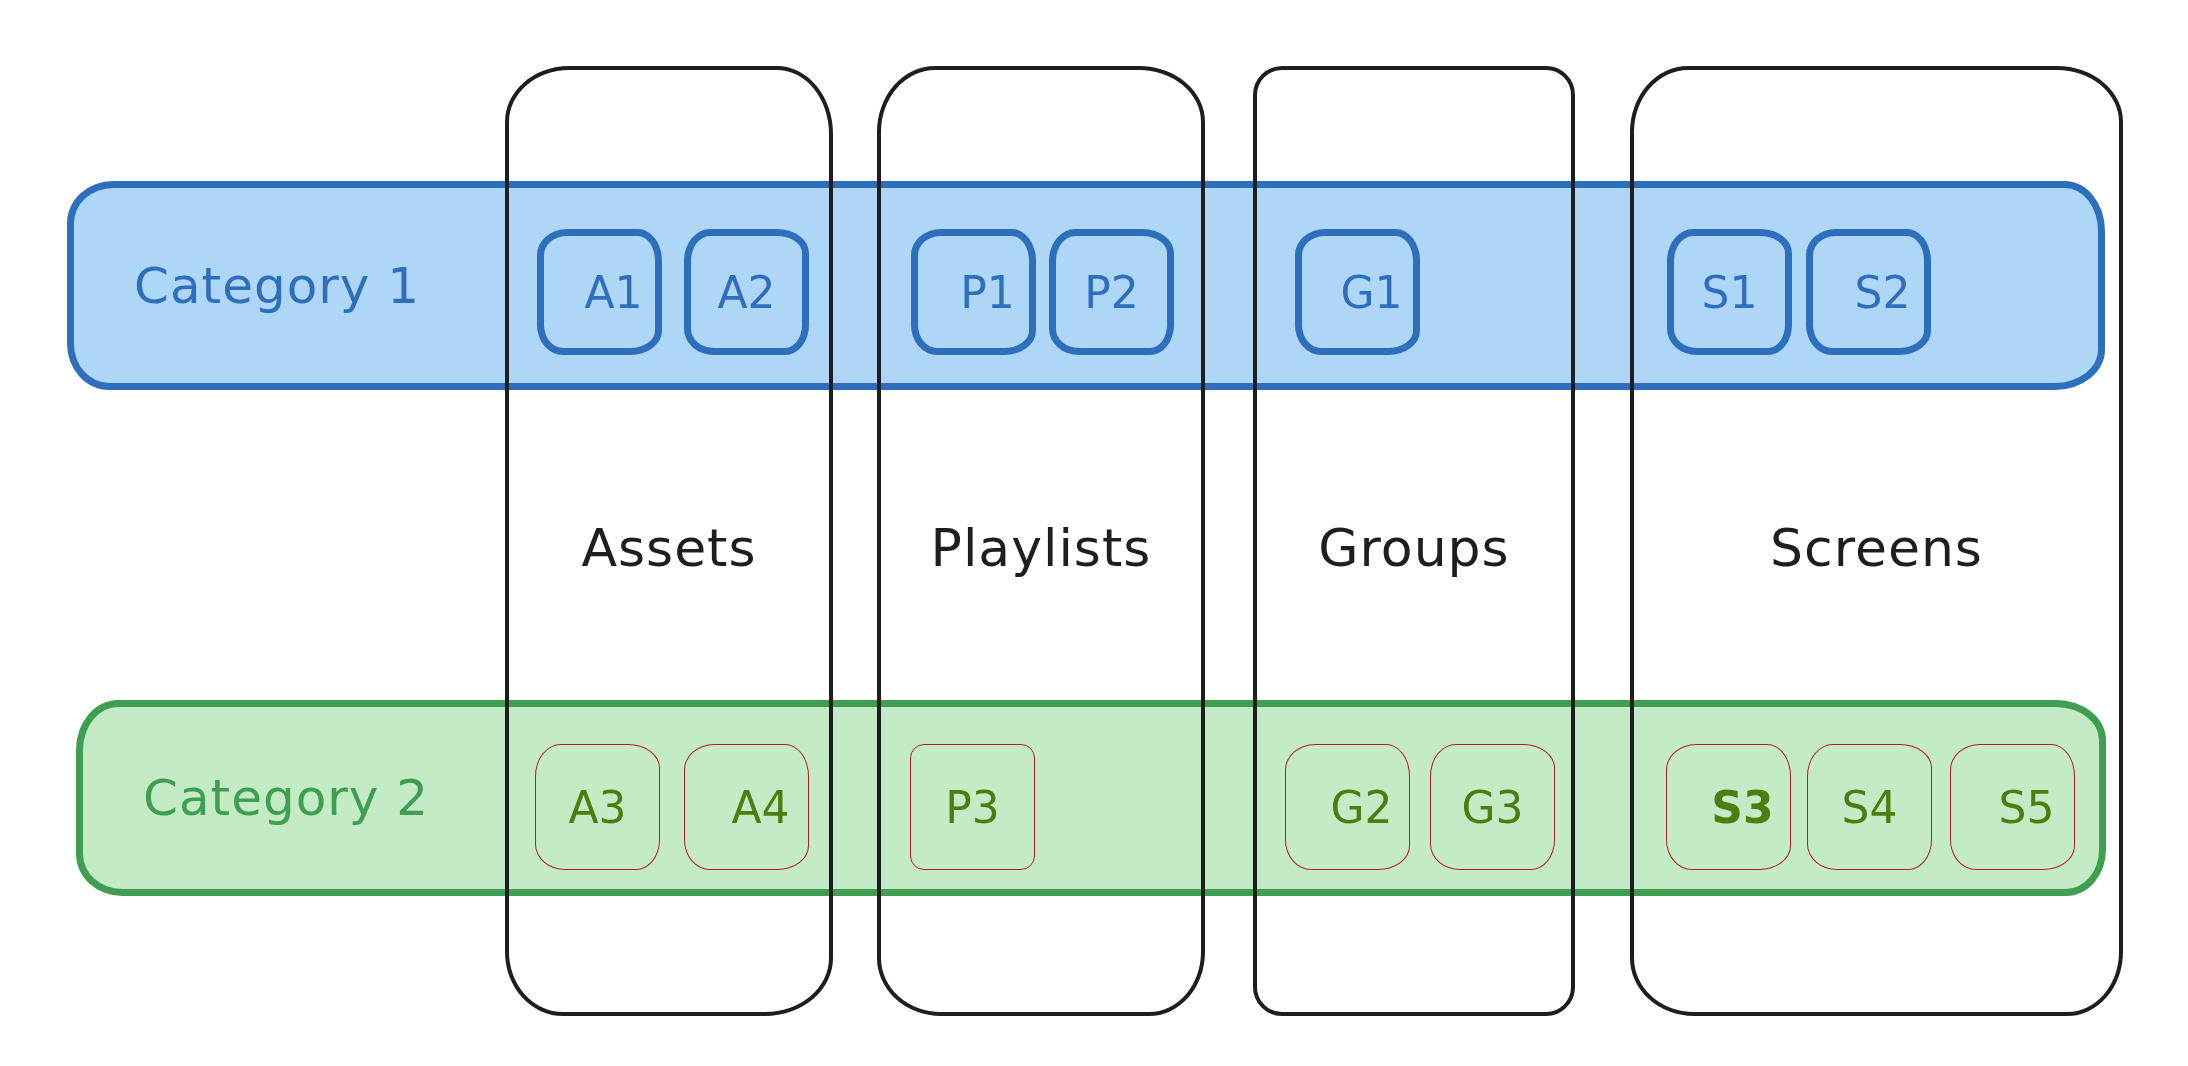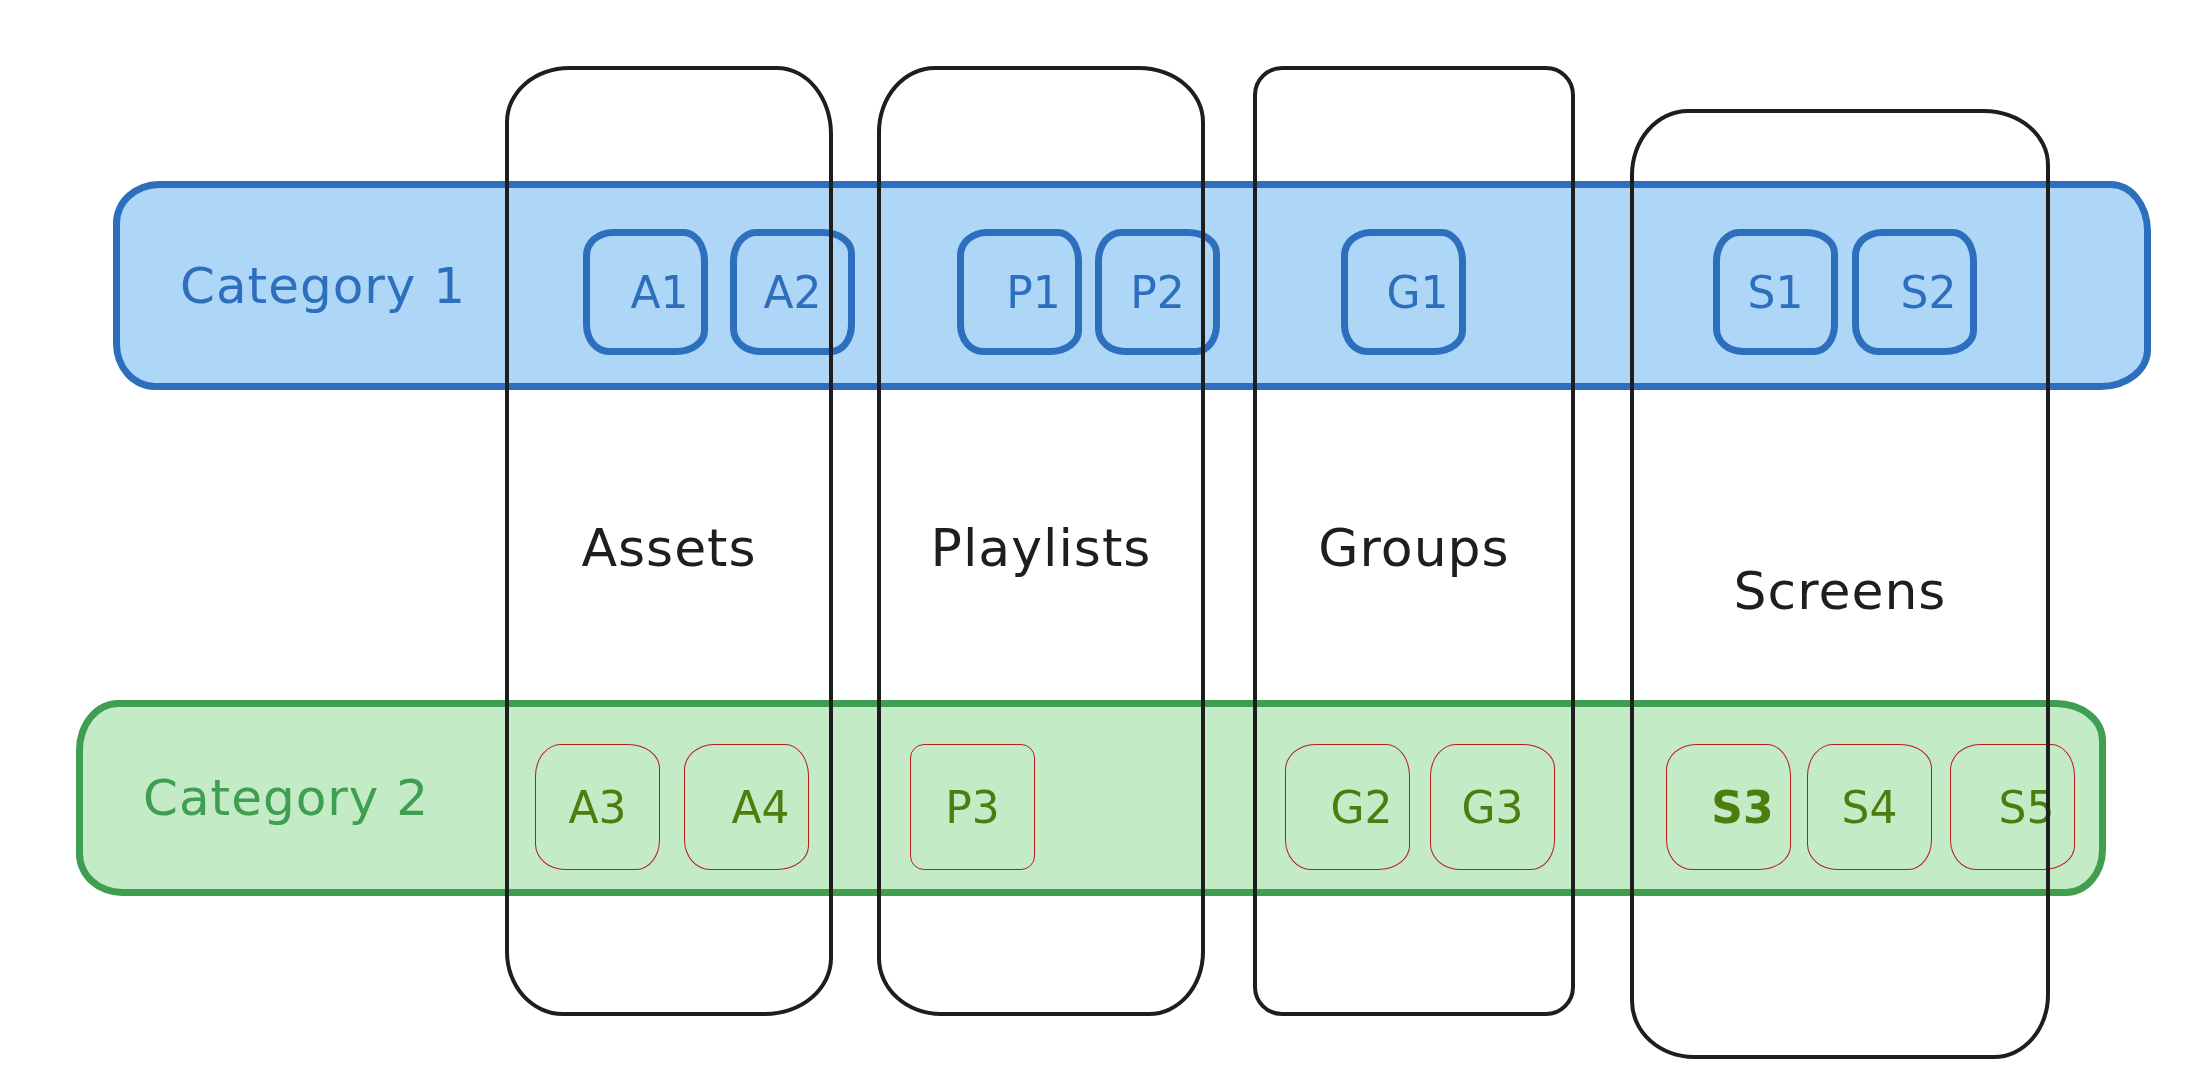--- a/index.html
+++ b/index.html
@@ -37,21 +37,20 @@
   .band {
     position: absolute;
     box-sizing: border-box;
     z-index: 1;
   }
   .band.blue {
     left: 67px; top: 181px; width: 2038px; height: 209px;
     background: #aed6f7;
     border: 7px solid #2e6fbd;
     border-radius: 46px 40px 50px 42px / 42px 50px 40px 46px;
-    margin-left: 46px;
   }
   .band.green {
     left: 76px; top: 700px; width: 2030px; height: 196px;
     background: #c3ebc6;
     border: 7px solid #3f9e4f;
     border-radius: 42px 50px 40px 46px / 50px 40px 46px 42px;
   }
   .band-label {
     position: absolute;
     left: 60px;
@@ -143,17 +142,17 @@
 
   <div class="col r1" style="left:505px; width:328px;">
     <span class="col-label">Assets</span>
   </div>
   <div class="col r2" style="left:877px; width:328px;">
     <span class="col-label">Playlists</span>
   </div>
   <div class="col r1" style="left:1253px; width:322px;border-radius:29px;">
     <span class="col-label">Groups</span>
   </div>
-  <div class="col r2" style="left:1630px; width:420px;margin-top:43px;">
+  <div class="col r2" style="left:1630px; width:493px;">
     <span class="col-label">Screens</span>
   </div>
 
 </div>
 
 </body></html>

